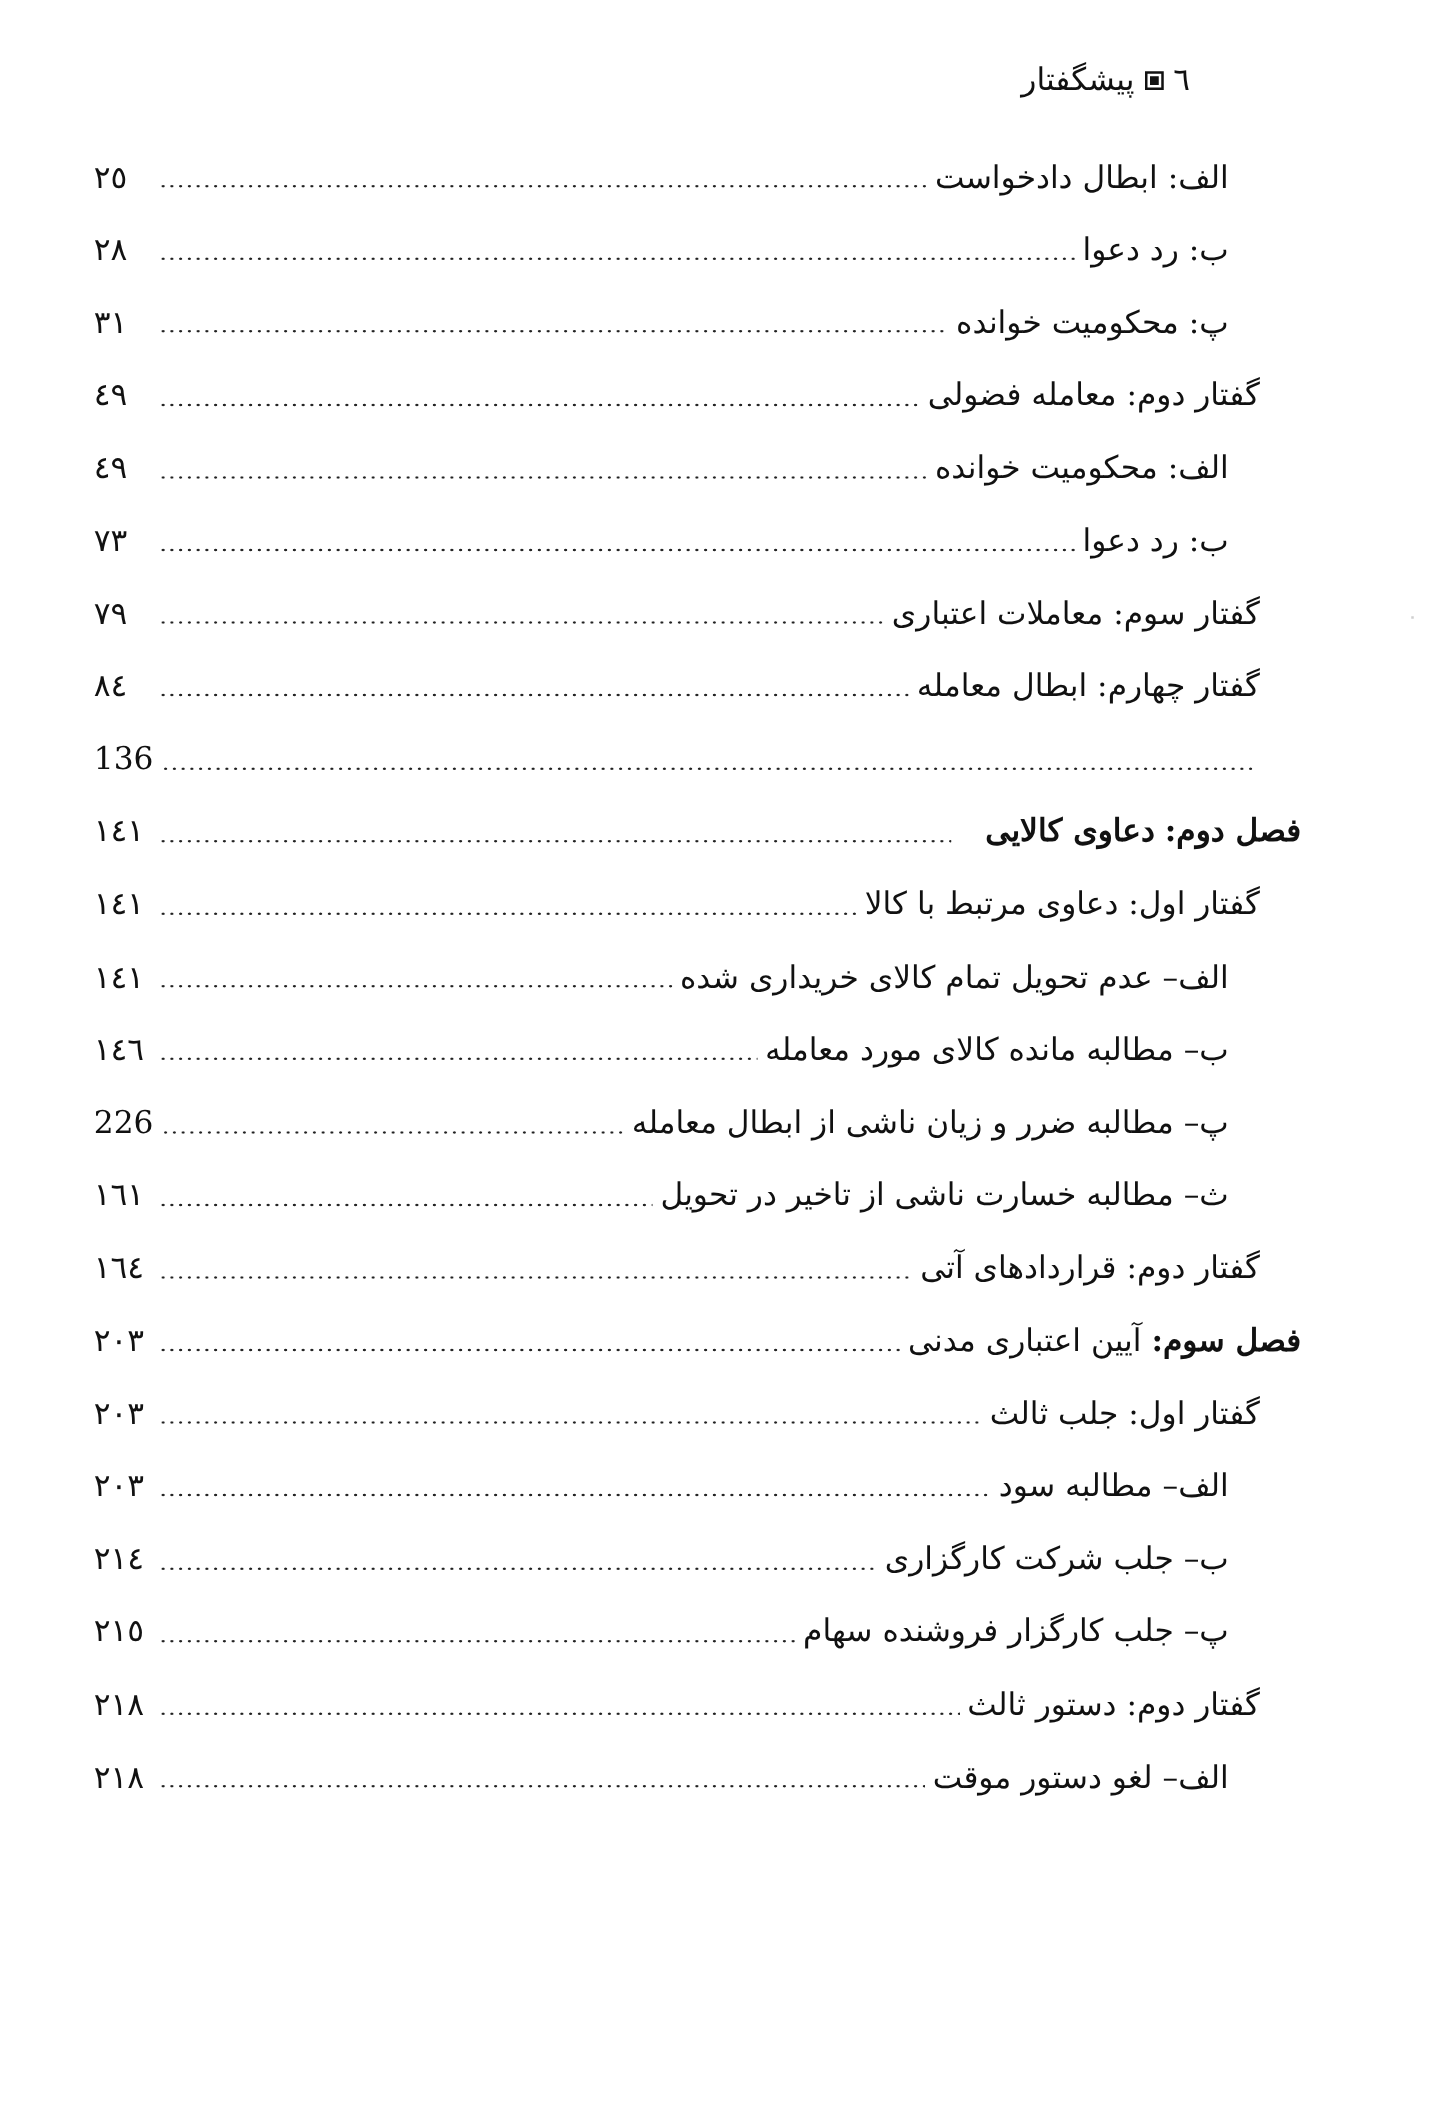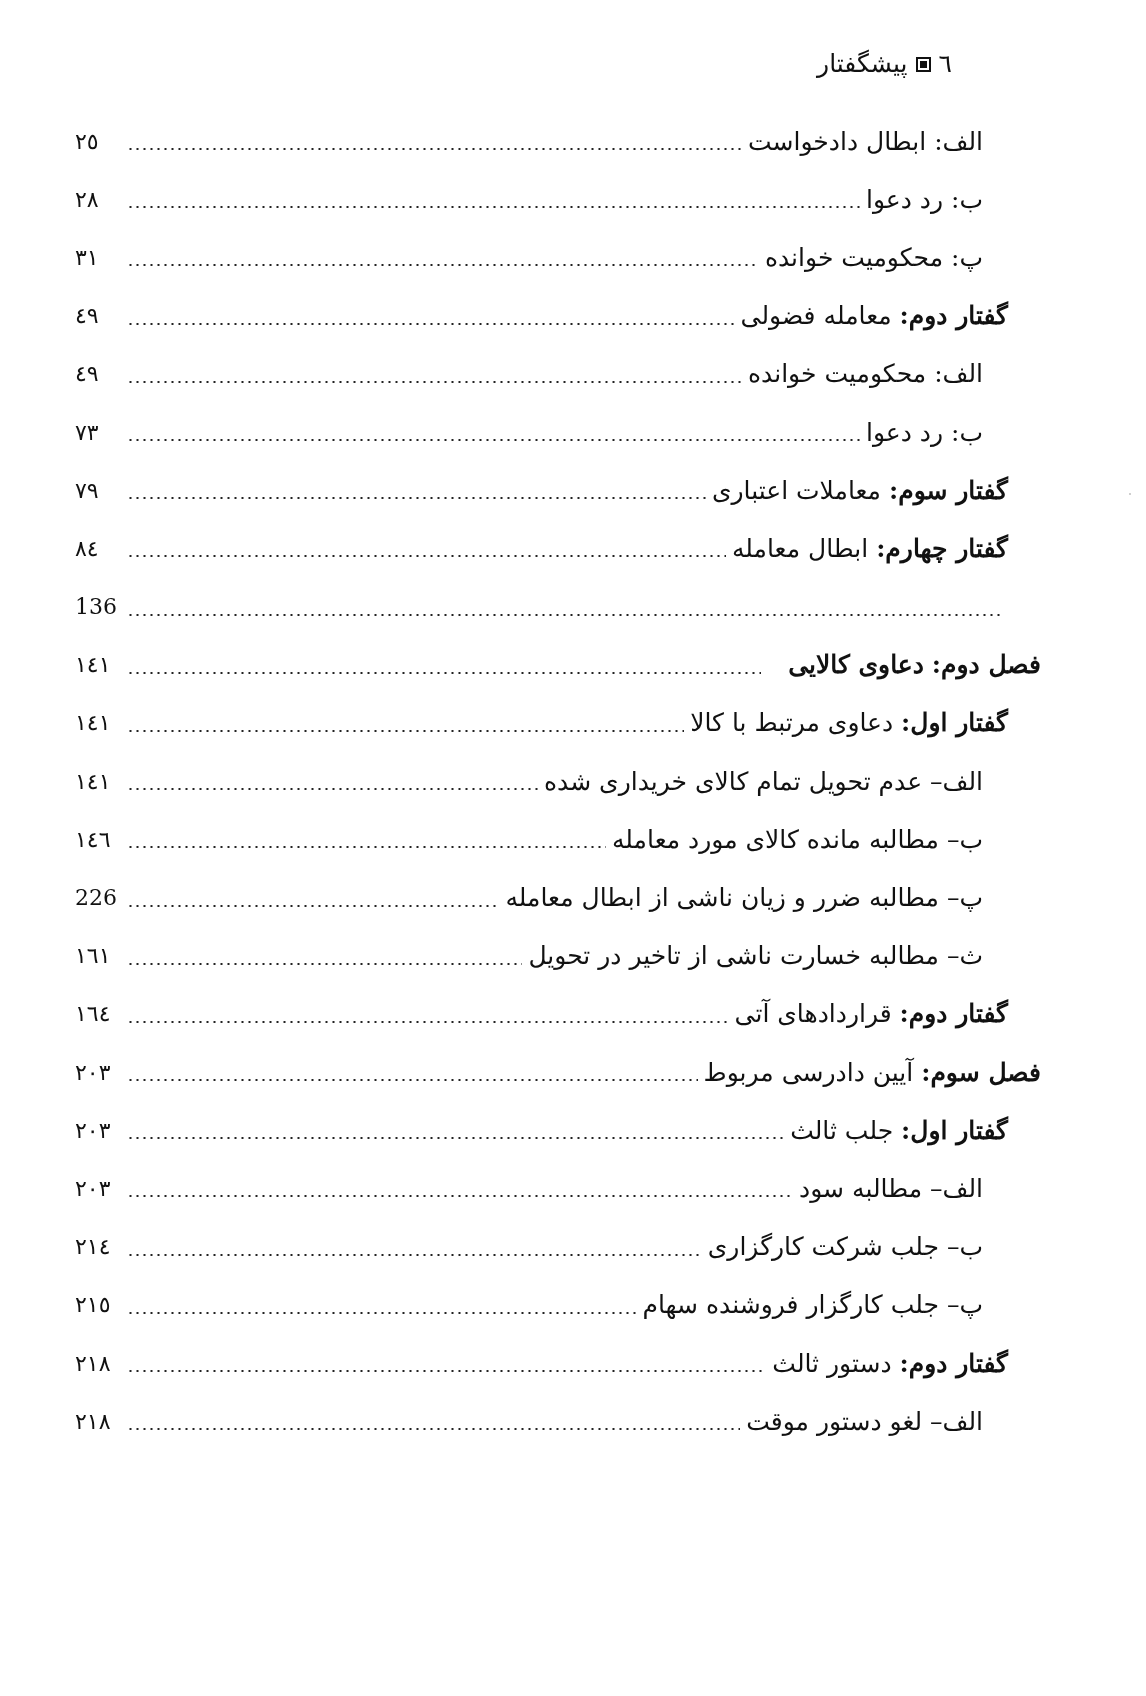--- a/index.html
+++ b/index.html
@@ -56,42 +56,42 @@
       position: relative;
     }
     .toc-row.level-0 { padding-right: 0; }
     .toc-row.level-1 { padding-right: 33px; }
     .toc-row.level-2 { padding-right: 58px; }
     .entry-text {
       white-space: nowrap;
       flex: 0 0 auto;
     }
     .entry-prefix {
-      font-weight: bold;
+      font-weight: normal;
     }
     .level-0 .entry-prefix, .level-0 .entry-title.bold-title {
       font-weight: bold;
     }
     .entry-title.bold-title { font-weight: bold; margin-left: 21px; }
     .leader {
       flex: 1 1 auto;
       margin: 0 6px;
       height: 2px;
       align-self: center;
       margin-top: 16px;
       background-image: radial-gradient(circle, #222 1.1px, transparent 1.3px);
       background-size: 7px 3px;
       background-repeat: repeat-x;
       background-position: left center;
     }
     .page-num {
       flex: 0 0 46px;
       text-align: left;
       direction: ltr;
-      font-size: 22px;
+      font-size: 25px;
       unicode-bidi: plaintext;
     }
     .speck {
       position: absolute;
       left: 1129px;
       top: 493px;
       width: 2px;
       height: 2px;
       background: #cfcfcf;
     }
@@ -179,21 +179,21 @@
       <span class="entry-text"><span class="entry-prefix" style="font-weight: normal;">ث–</span> <span class="entry-title">مطالبه خسارت ناشی از تاخیر در تحویل</span></span>
       <span class="leader"></span>
       <span class="page-num">١٦١</span>
     </div>
     <div class="toc-row level-1">
       <span class="entry-text"><span class="entry-prefix">گفتار دوم:</span> <span class="entry-title">قراردادهای آتی</span></span>
       <span class="leader"></span>
       <span class="page-num">١٦٤</span>
     </div>
     <div class="toc-row level-0">
-      <span class="entry-text"><span class="entry-prefix">فصل سوم:</span> <span class="entry-title">آیین دادرسی مربوط</span></span>
+      <span class="entry-text"><span class="entry-prefix">فصل سوم:</span> <span class="entry-title">آیین اعتباری مدنی</span></span>
       <span class="leader"></span>
       <span class="page-num">٢٠٣</span>
     </div>
     <div class="toc-row level-1">
       <span class="entry-text"><span class="entry-prefix">گفتار اول:</span> <span class="entry-title">جلب ثالث</span></span>
       <span class="leader"></span>
       <span class="page-num">٢٠٣</span>
     </div>
     <div class="toc-row level-2">
       <span class="entry-text"><span class="entry-prefix" style="font-weight: normal;">الف–</span> <span class="entry-title">مطالبه سود</span></span>

